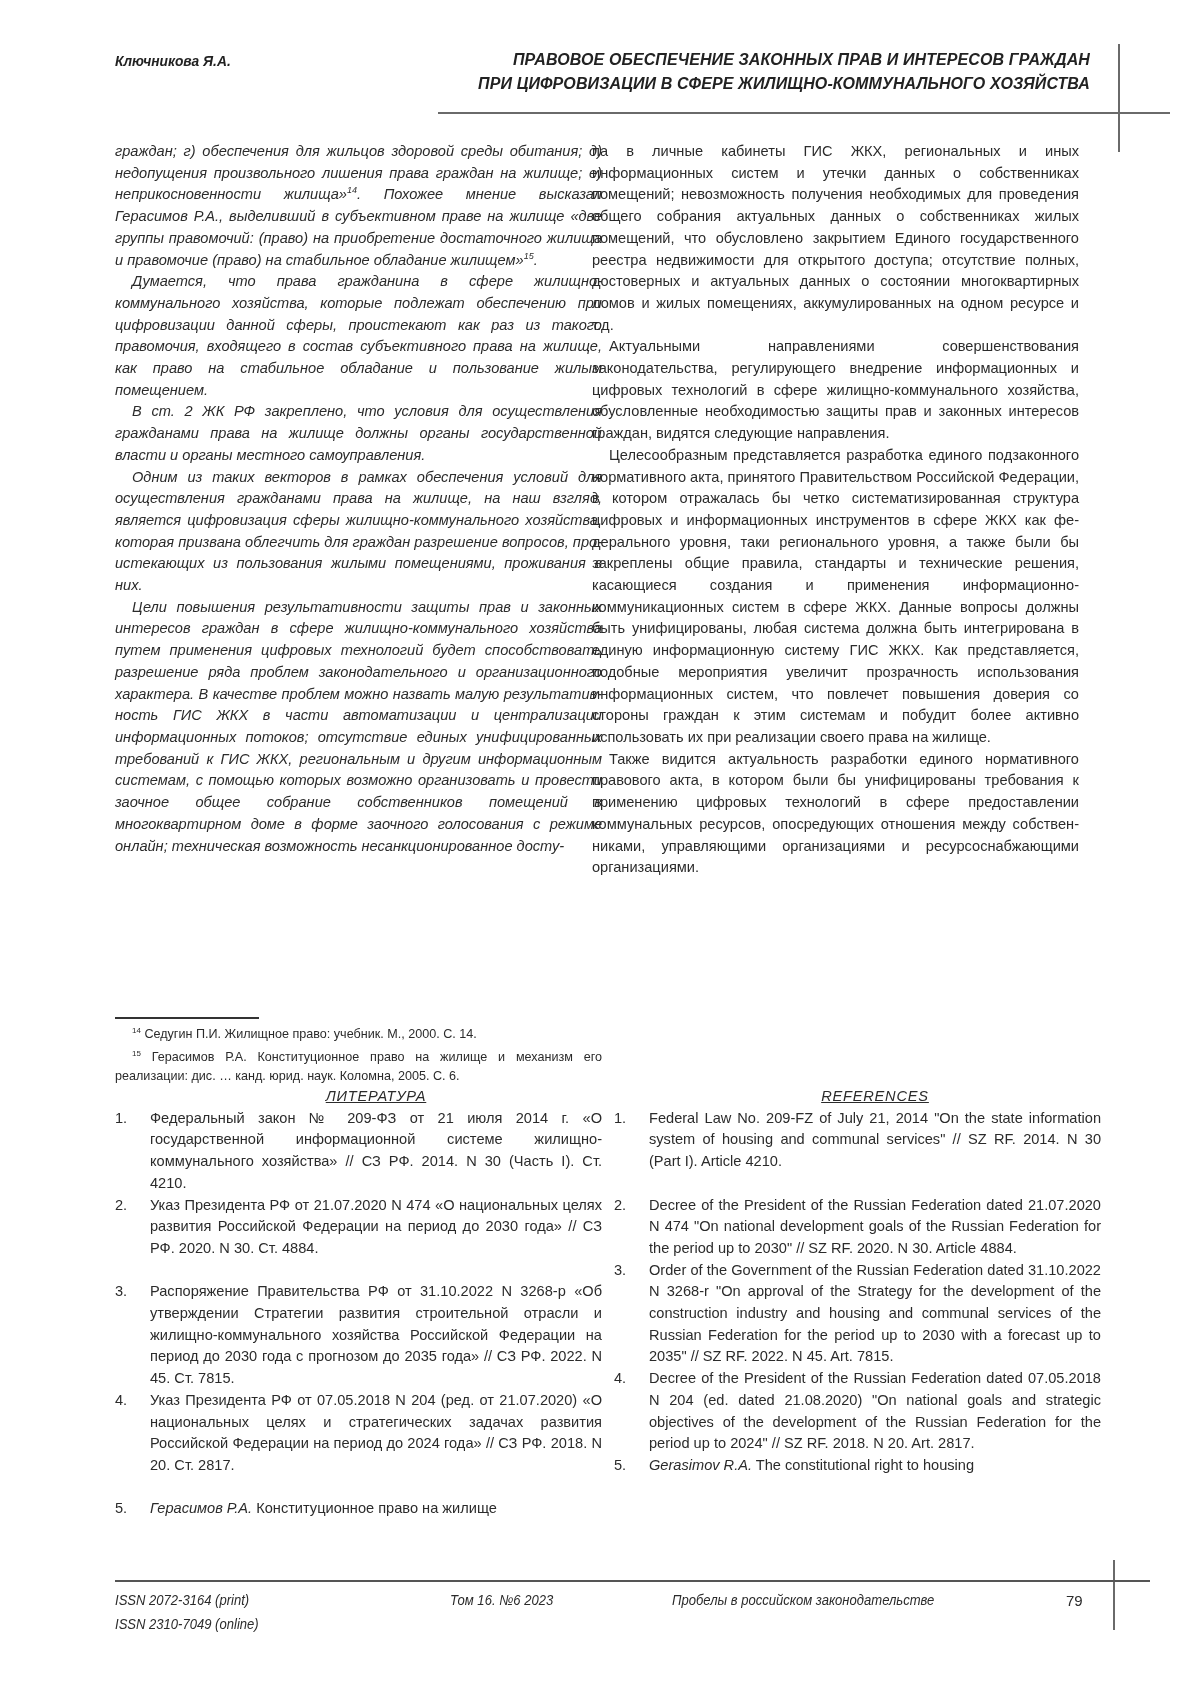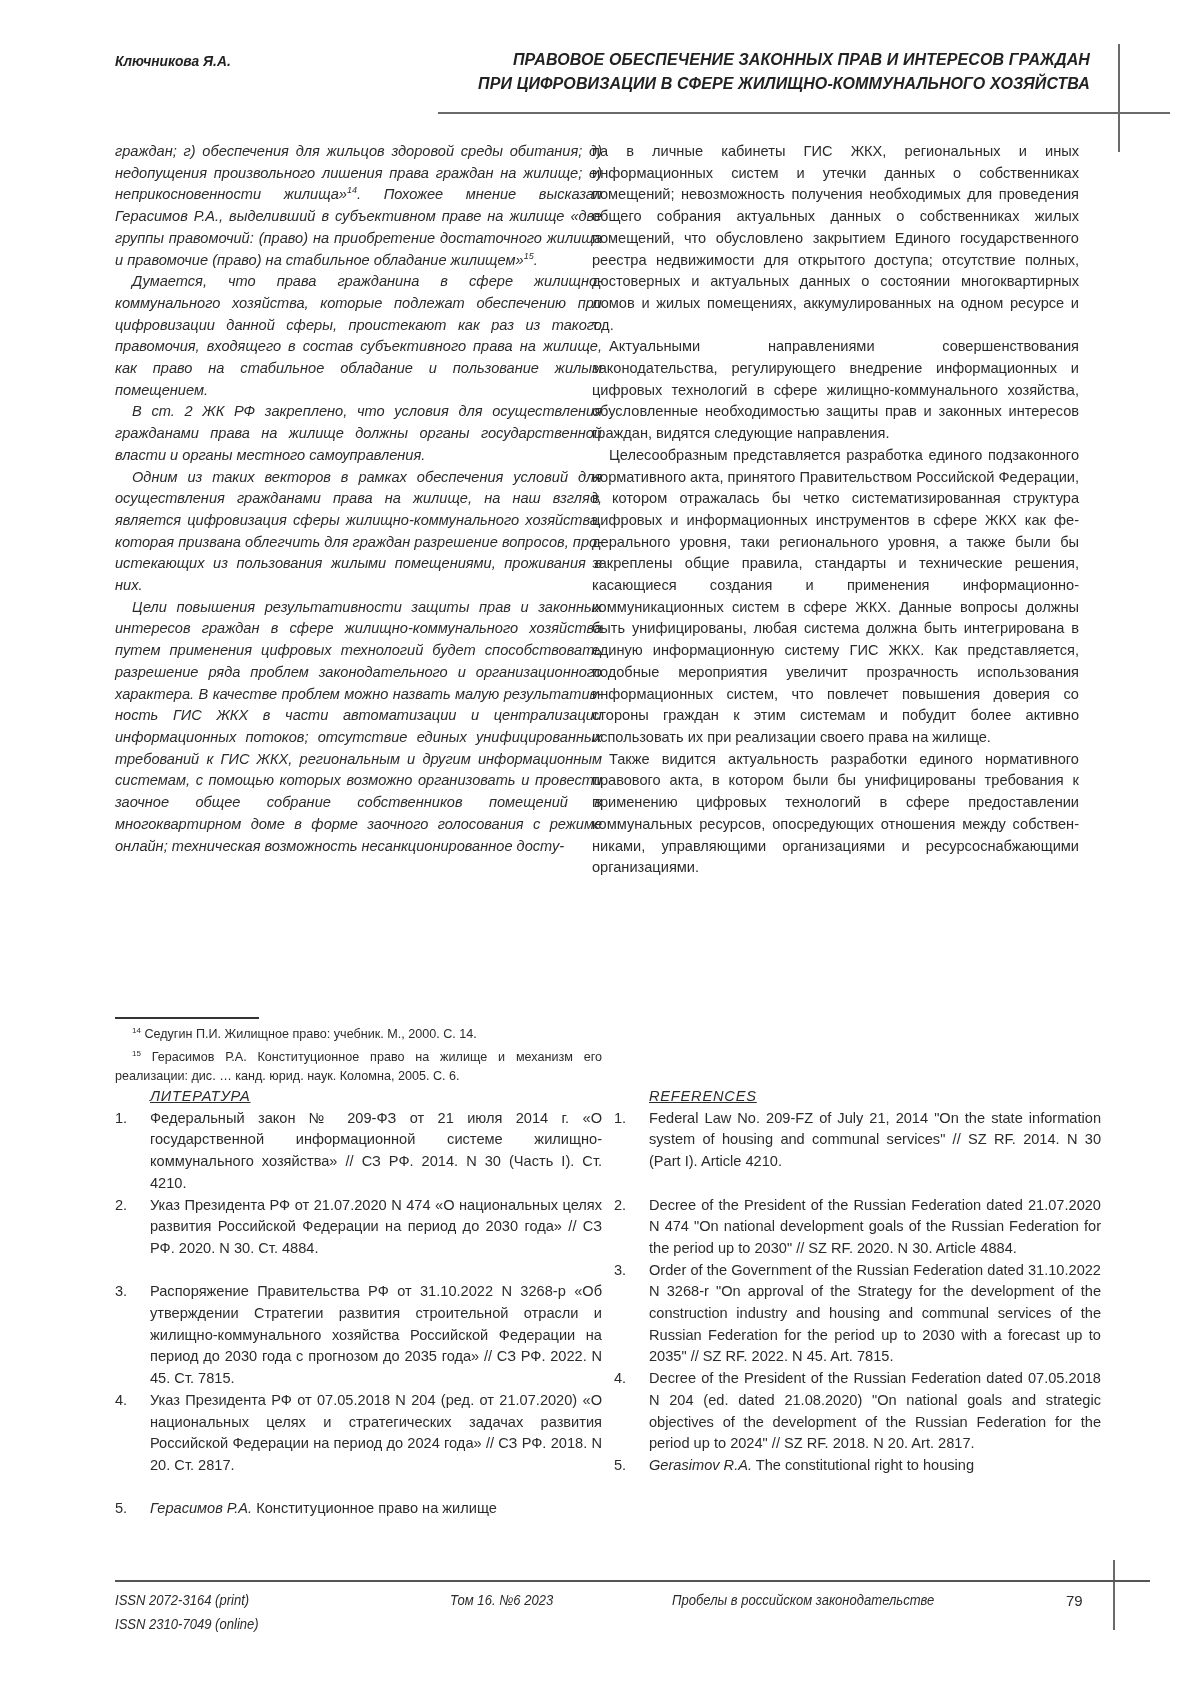--- a/index.html
+++ b/index.html
@@ -46,21 +46,21 @@
   .footnotes sup { font-size: 8px; }
 
   .refs {
     position: absolute; top: 1086px; width: 487px;
     font-size: 14.6px; line-height: 21.7px;
   }
   .refs.left { left: 115px; }
   .refs.right { left: 614px; }
   .refs-title {
     margin-left: 35px; font-style: italic; text-decoration: underline;
-    letter-spacing: 0.8px; margin-bottom: 0; display: block;
+    letter-spacing: 0.8px; margin-bottom: 0; display: block; text-align: center;
   }
   .ref-item { display: flex; text-align: justify; }
   .ref-num { width: 35px; flex: 0 0 35px; }
   .ref-text { flex: 1; }
   .ref-item.gap { margin-top: 21.7px; }
   .ref-text i { font-style: italic; }
 
   .footer-rule { position: absolute; left: 115px; top: 1580px; width: 1035px; height: 2px; background: #555; }
   .ftr {
     position: absolute; font-style: italic; font-size: 14.5px; color: #2b2b2b;

